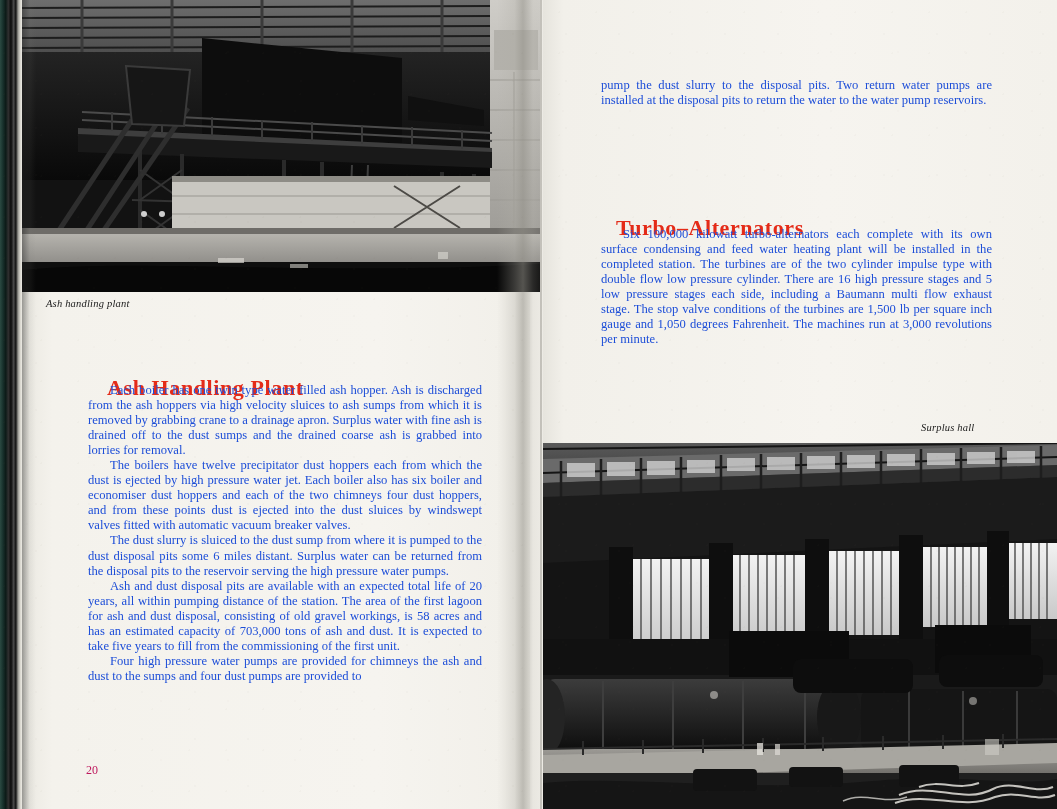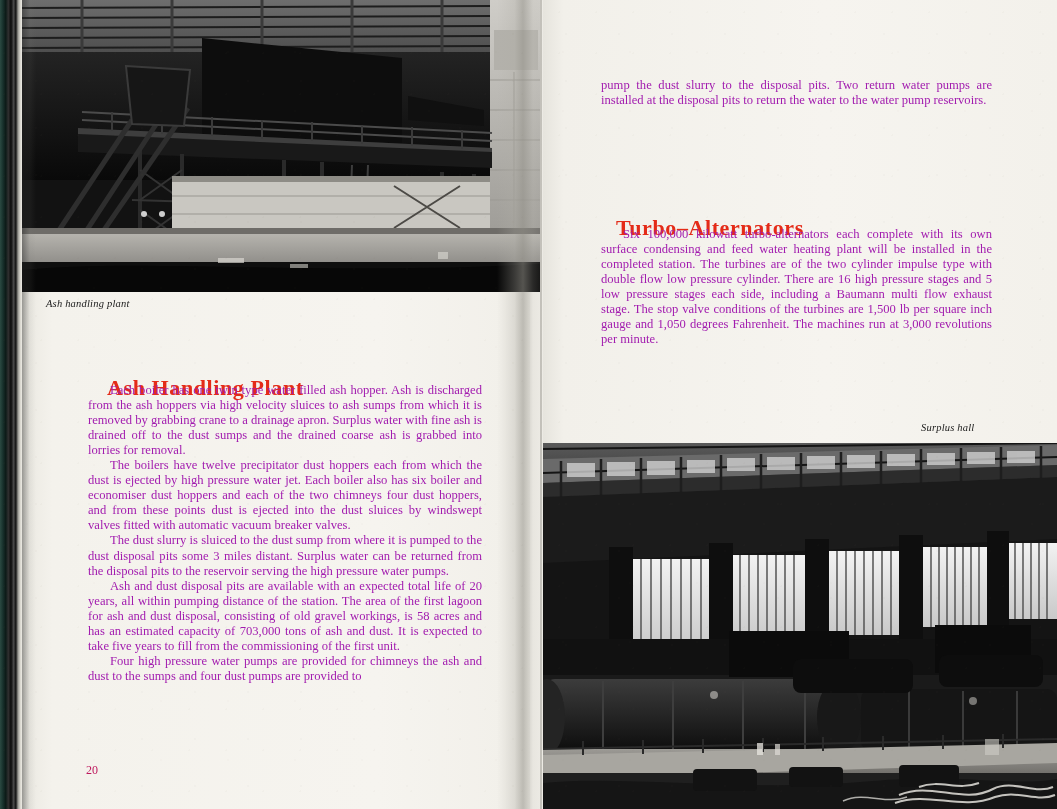--- a/index.html
+++ b/index.html
@@ -31,21 +31,21 @@
   
   .photo{position:absolute;overflow:hidden;background:#1b1b1b;}
   .photo-top{left:22px;top:0;width:518px;height:292px;}
   .photo-turbine{left:543px;top:443px;width:514px;height:366px;}
 
   .caption{position:absolute;font-family:"Liberation Serif", serif;font-style:italic;
     font-size:10.5px;color:#1a1a1a;letter-spacing:.2px;white-space:nowrap;}
   .cap-ash{left:46px;top:298px;}
   .cap-turbine{left:921px;top:422px;}
 
-  .col{position:absolute;width:394px;color:#a21caf;
+  .col{position:absolute;width:394px;color:#1d4ed8;
     font-size:12.6px;line-height:15.05px;text-align:justify;
     font-family:"Liberation Serif", serif;}
   .col-left{left:88px;top:383px;}
   .col-right{left:601px;top:78px;width:391px;}
   .col p{margin:0;text-indent:22px;}
   .col p.cont{text-indent:0;}
 
   h2.heading{position:absolute;margin:15px;color:#e42b18;
     font-family:"Liberation Serif", serif;font-weight:bold;
     font-size:22px;letter-spacing:.6px;white-space:nowrap;}
@@ -201,21 +201,21 @@
       <rect x="416" y="252" width="10" height="7" fill="#dcdad4" opacity=".6"></rect>
     </svg>
   </div>
   <div class="caption cap-ash">Ash handling plant</div>
 
   <h2 class="heading h-ash">Ash  Handling  Plant</h2>
 
   <div class="col col-left">
     <p>Each boiler has one twin type water filled ash hopper.  Ash is discharged from the ash hoppers via high velocity sluices to ash sumps from which it is removed by grabbing crane to a drainage apron.  Surplus water with fine ash is drained off to the dust sumps and the drained coarse ash is grabbed into lorries for removal.</p>
     <p>The boilers have twelve precipitator dust hoppers each from which the dust is ejected by high pressure water jet.  Each boiler also has six boiler and economiser dust hoppers and each of the two chimneys four dust hoppers, and from these points dust is ejected into the dust sluices by windswept valves fitted with automatic vacuum breaker valves.</p>
-    <p>The dust slurry is sluiced to the dust sump from where it is pumped to the dust disposal pits some 3 miles distant.  Surplus water can be returned from the disposal pits to the reservoir serving the high pressure water pumps.</p>
+    <p>The dust slurry is sluiced to the dust sump from where it is pumped to the dust disposal pits some 6 miles distant.  Surplus water can be returned from the disposal pits to the reservoir serving the high pressure water pumps.</p>
     <p>Ash and dust disposal pits are available with an expected total life of 20 years, all within pumping distance of the station.  The area of the first lagoon for ash and dust disposal, consisting of old gravel workings, is 58 acres and has an estimated capacity of 703,000 tons of ash and dust.  It is expected to take five years to fill from the commissioning of the first unit.</p>
     <p>Four high pressure water pumps are provided for chimneys the ash and dust to the sumps and four dust pumps are provided to</p>
   </div>
 
   <div class="folio">20</div>
 
   <div class="gutter"></div>
   <div class="gutter-line"></div>
 
   <div class="page-right"></div>

